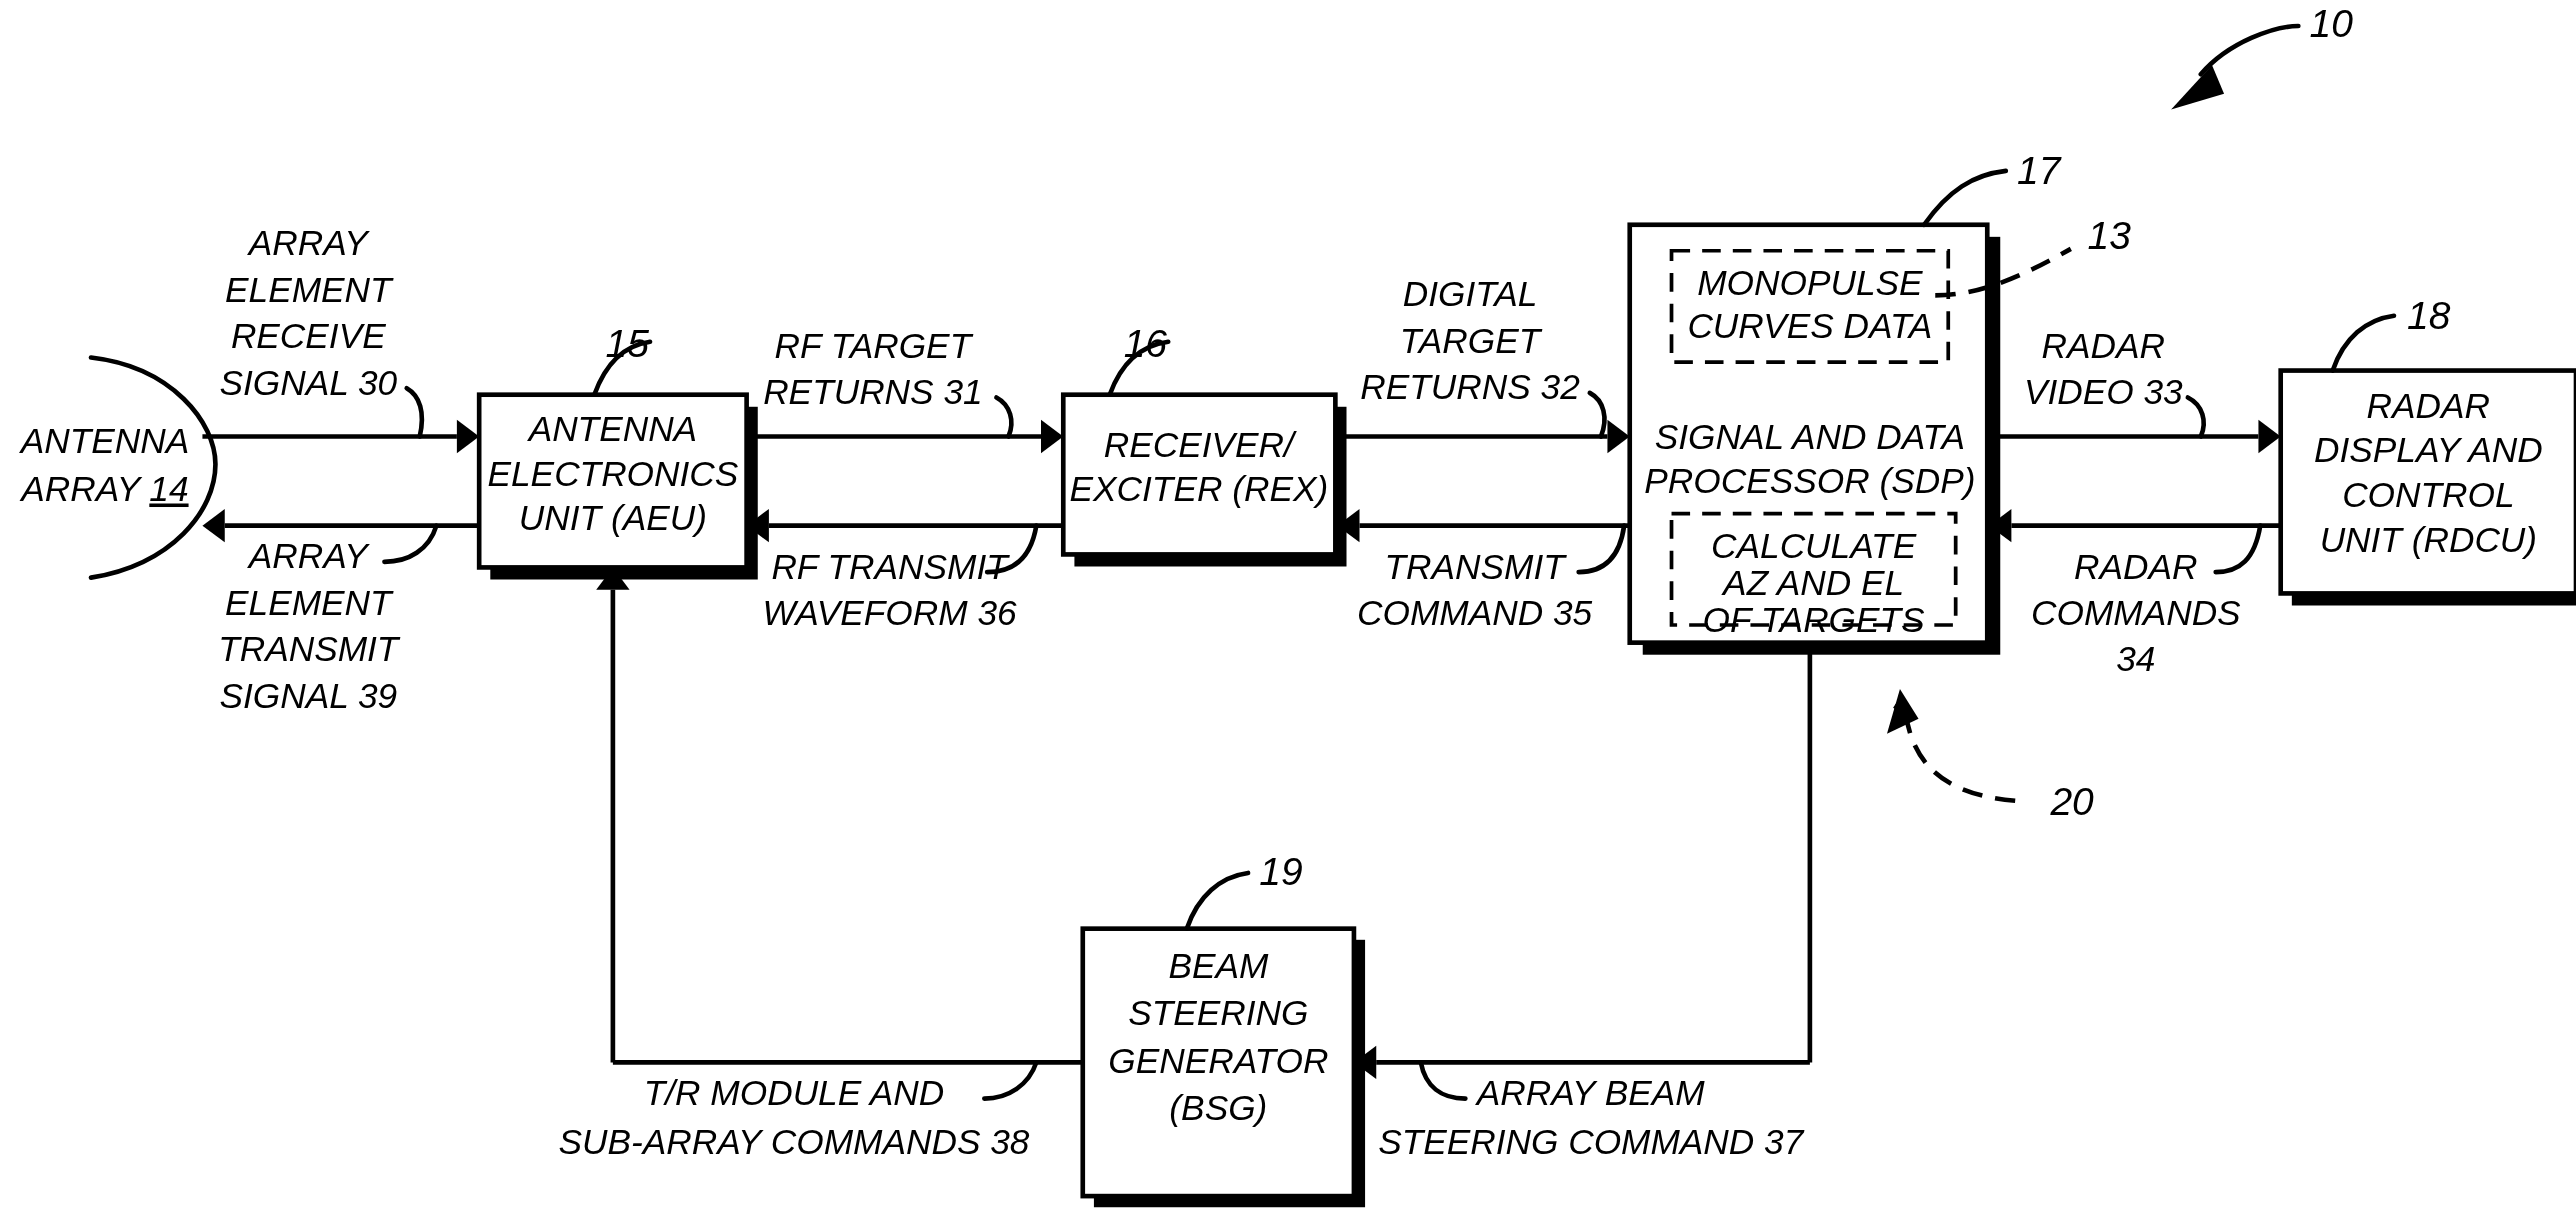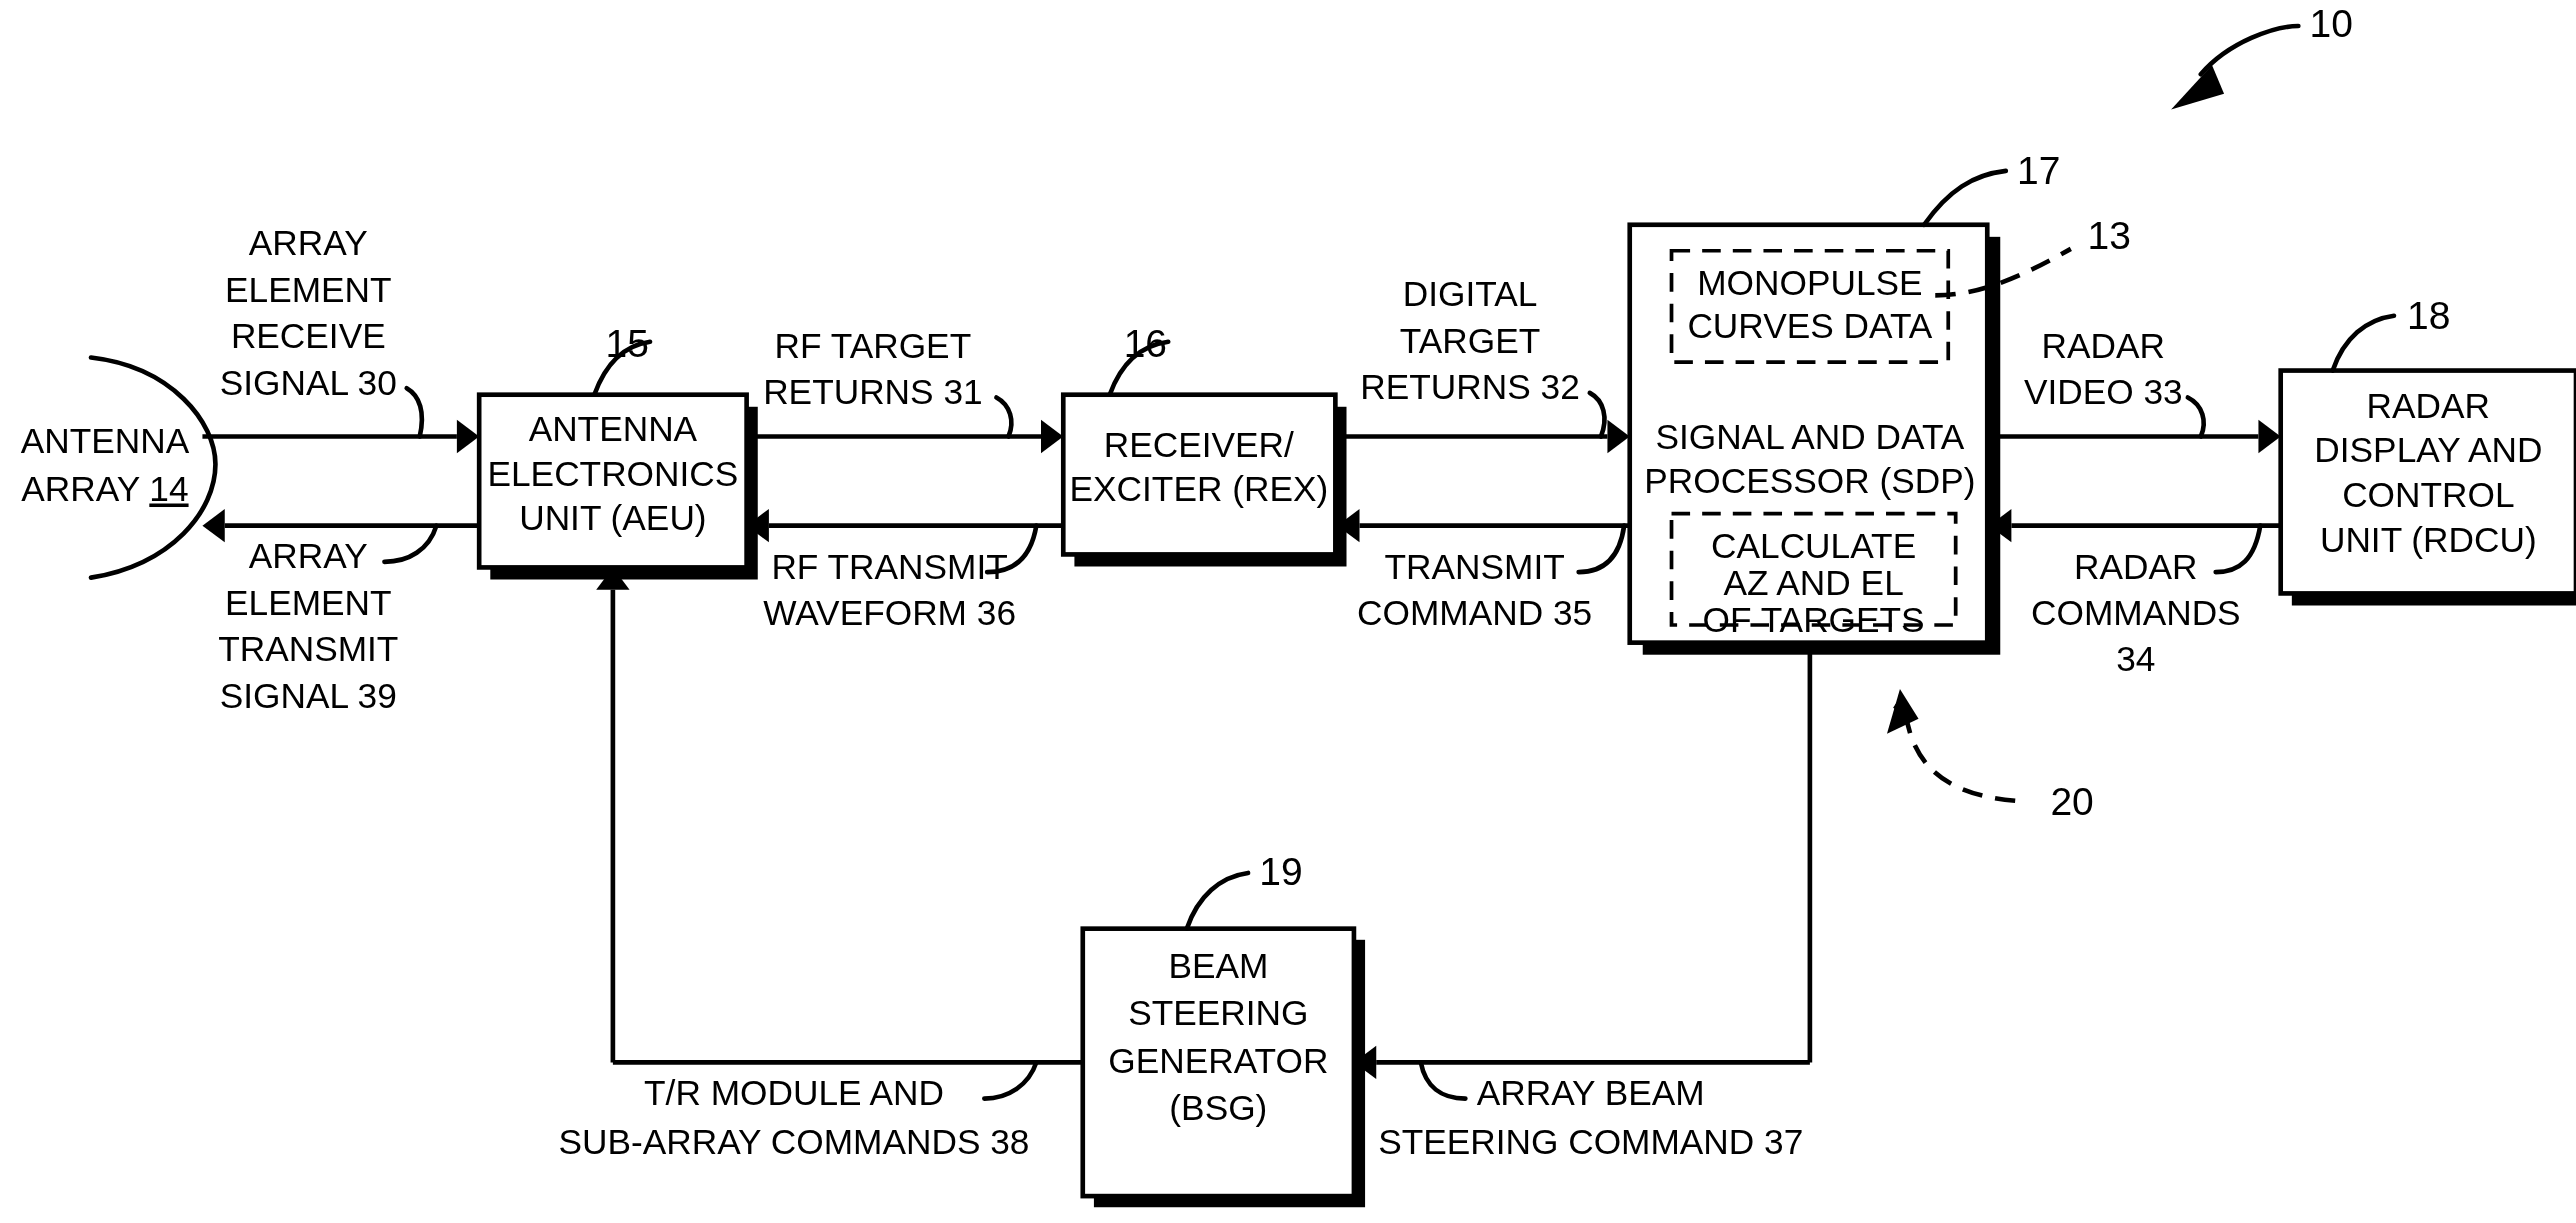--- a/index.html
+++ b/index.html
@@ -10,20 +10,21 @@
   }
   body {
     font-family: "Liberation Sans", sans-serif;
   }
   #figure {
     position: relative;
     width: 2576px;
     height: 1224px;
     background: #ffffff;
     overflow: hidden;
+    font-style: italic;
   }
   svg.diagram {
     position: absolute;
     top: 0; left: 0;
     width: 2576px;
     height: 1224px;
   }
   .blk-fill   { fill: #ffffff; stroke: #000000; stroke-width: 5; }
   .blk-shadow { fill: #000000; stroke: none; }
   .dashbox    { fill: none; stroke: #000000; stroke-width: 4;

